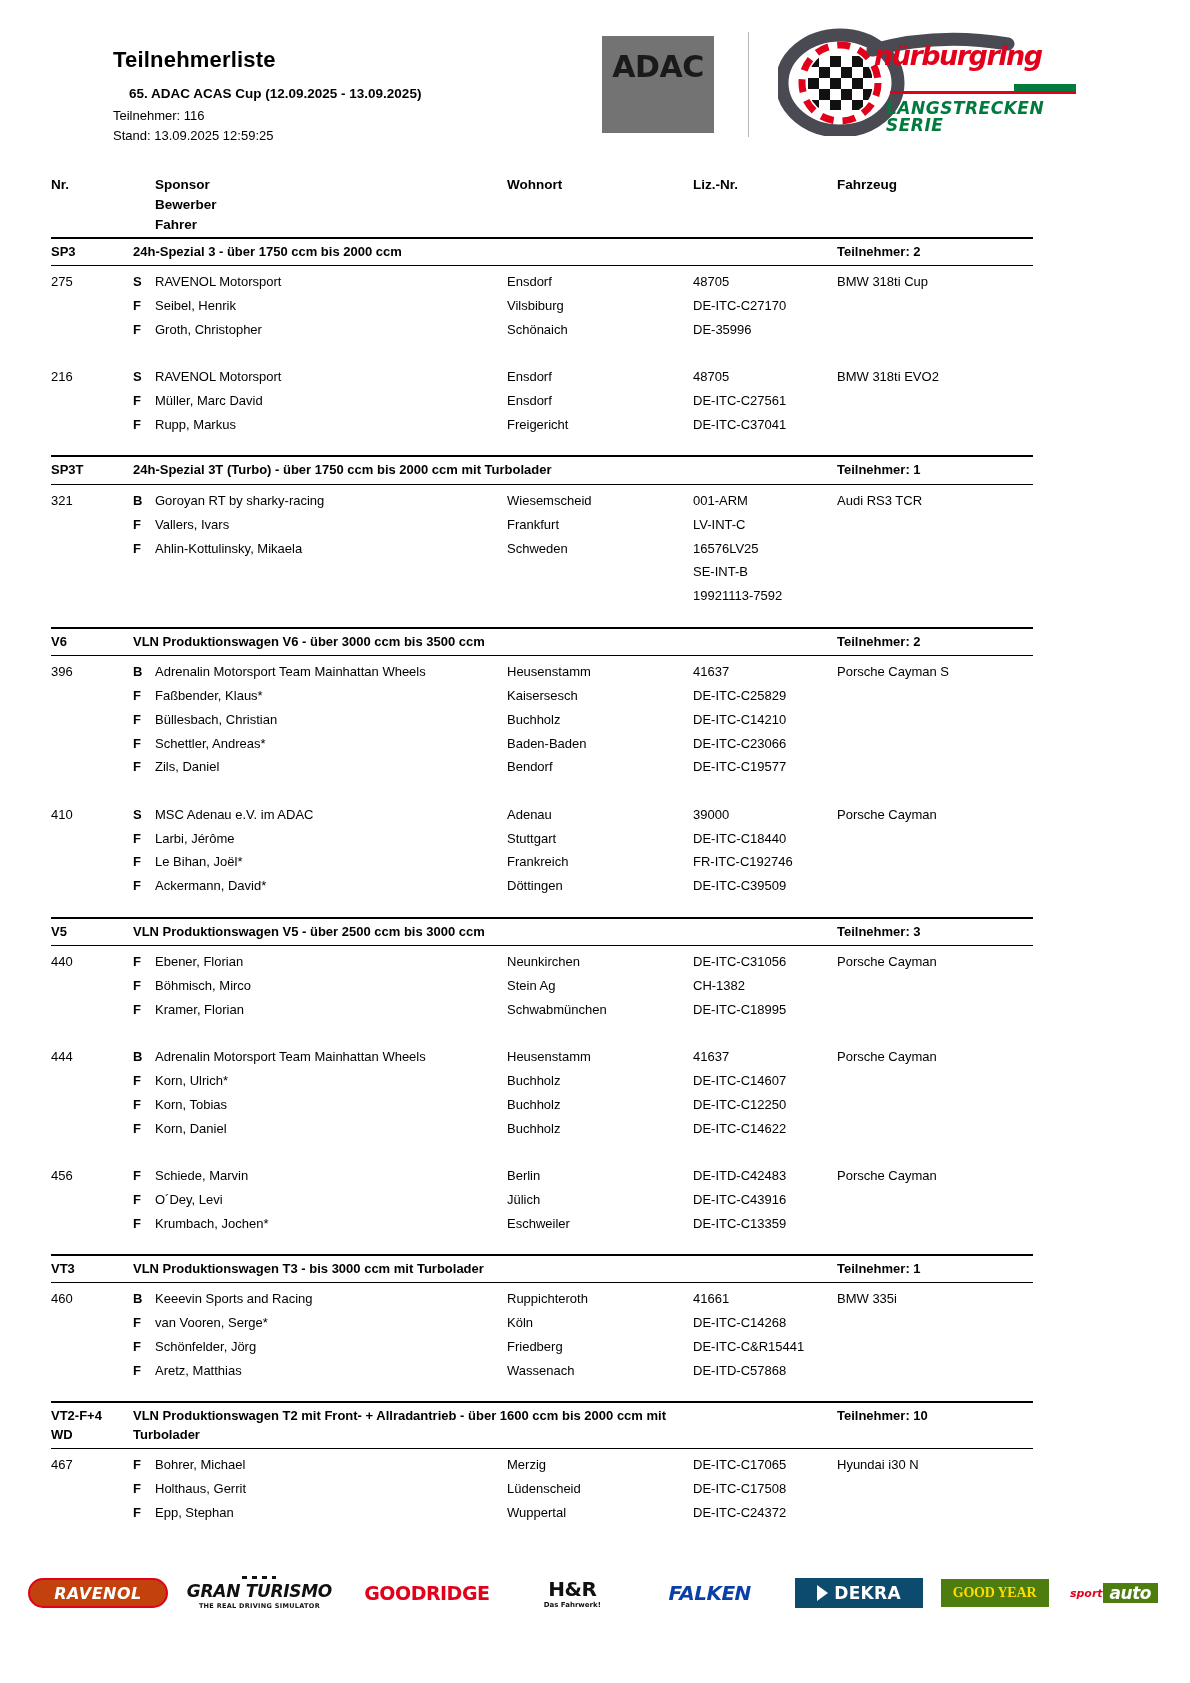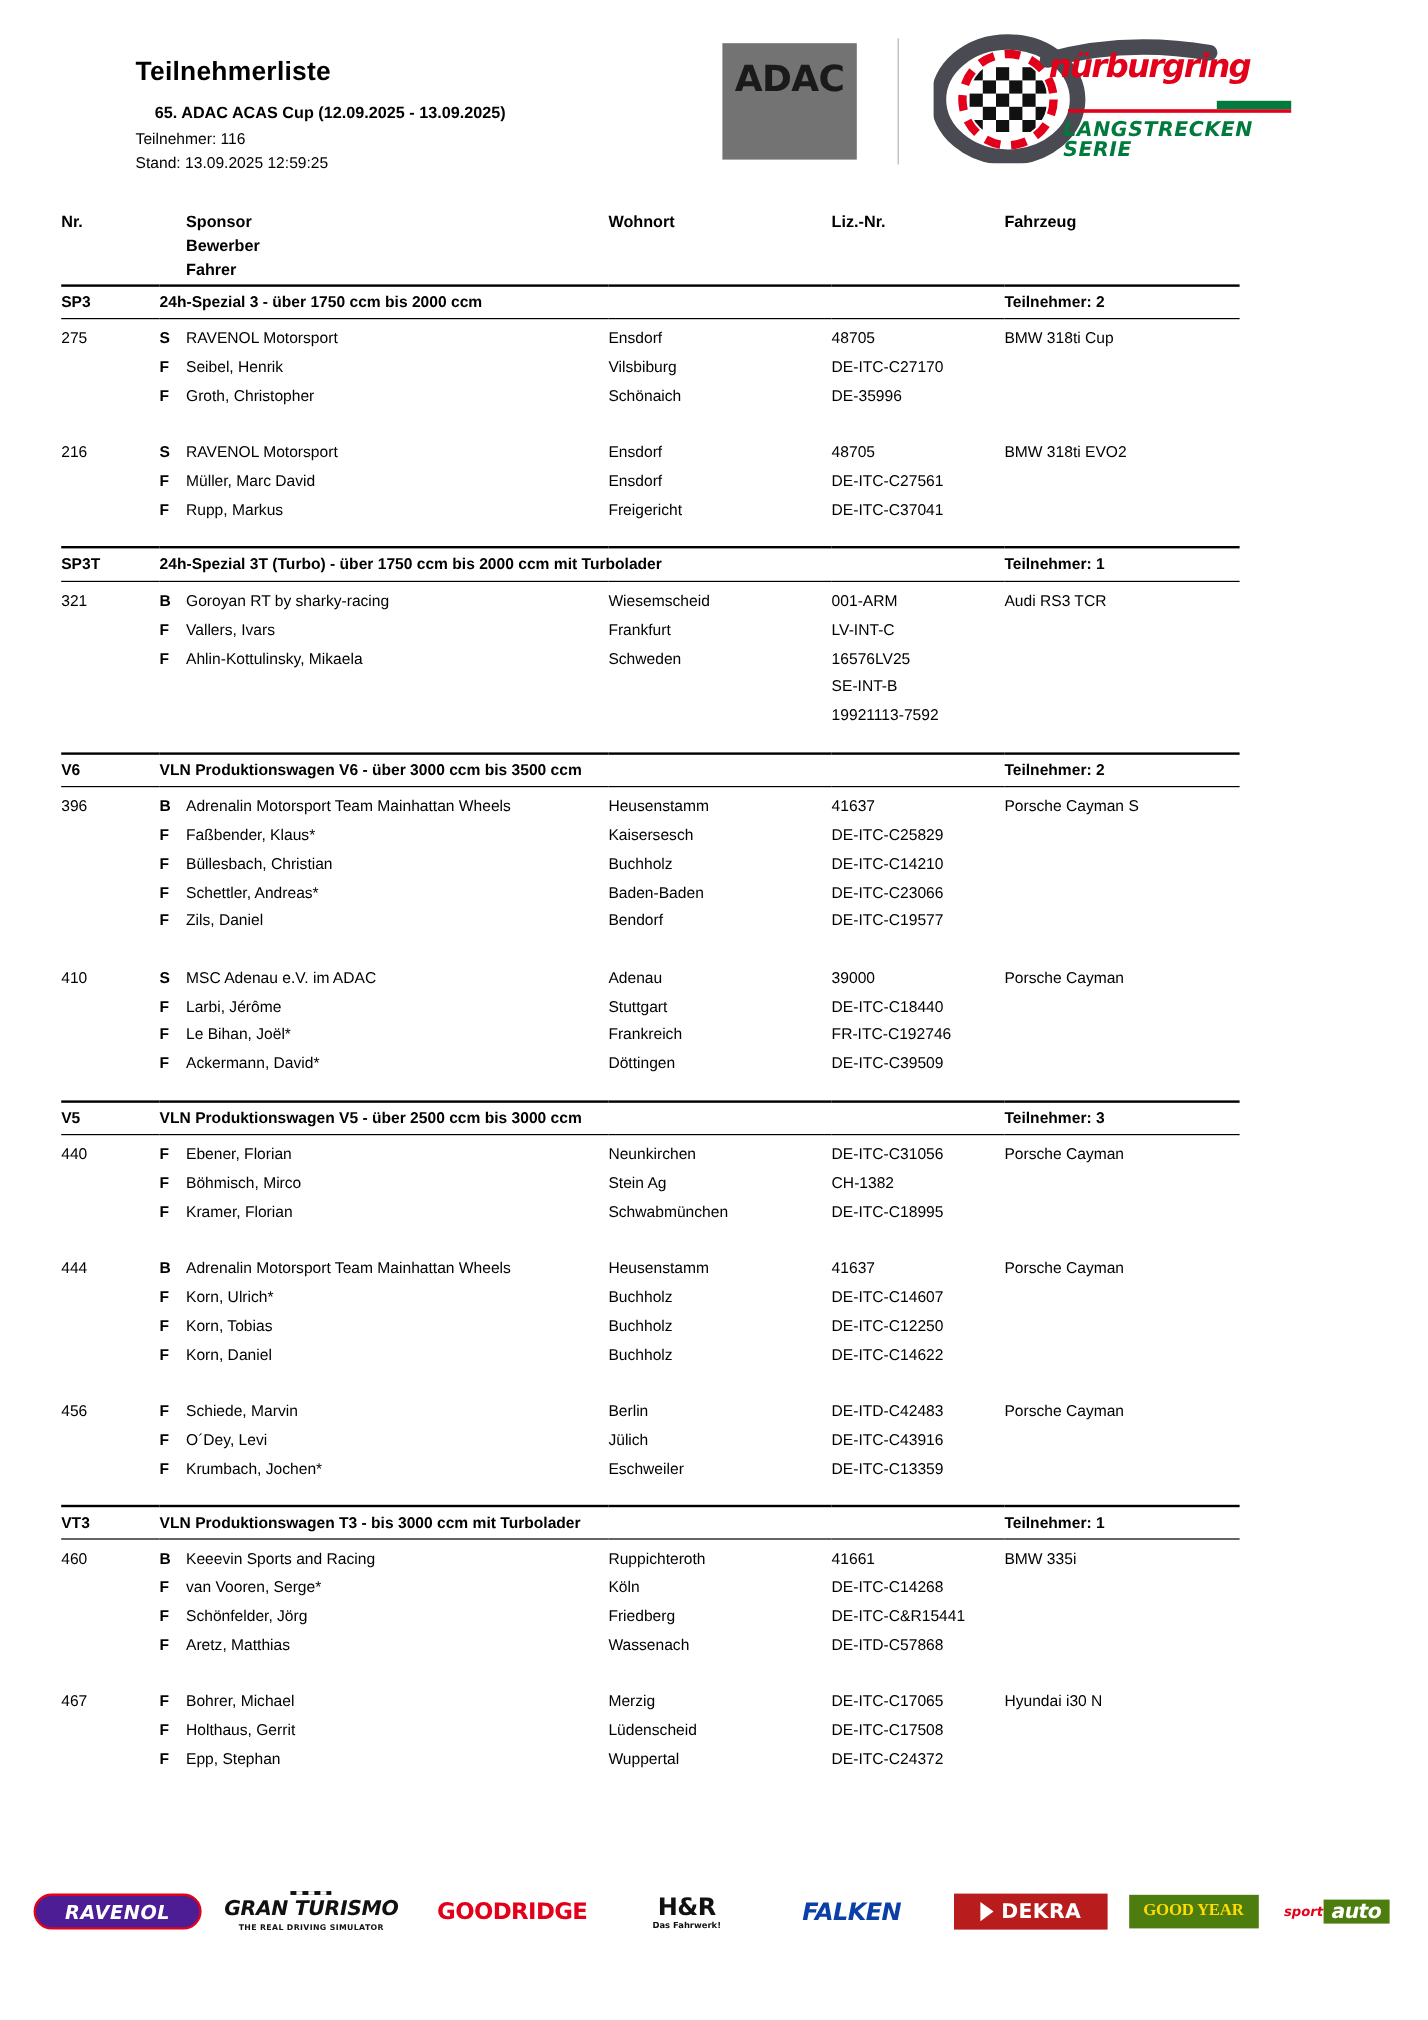--- a/index.html
+++ b/index.html
@@ -180,41 +180,41 @@
     display: flex;
     align-items: center;
     justify-content: center;
     font-family: "DejaVu Sans", sans-serif;
     font-weight: bold;
     font-style: italic;
     font-size: 15px;
     white-space: nowrap;
   }
   .sp-ravenol {
-    background: #4c1d95; color: #fff; width: 140px; height: 30px;
+    background: #c2410c; color: #fff; width: 140px; height: 30px;
     border: 2px solid #E2001A; border-radius: 15px; font-size: 16px;
     letter-spacing: 0.5px;
   }
   .sp-gt { flex-direction: column; width: 148px; color: #111; }
   .sp-gt .gt-main { font-size: 17px; font-weight: bold; font-style: italic; letter-spacing: -0.3px; }
   .sp-gt .gt-sub { font-size: 6.5px; font-style: normal; font-weight: bold; letter-spacing: 0.3px; margin-top: 1px; }
   .sp-gt .gt-flag {
     width: 34px; height: 9px; margin-bottom: 2px;
     background:
       repeating-linear-gradient(90deg,#111 0 5px,#fff 5px 10px),
       #111;
     background-size: 10px 5px;
   }
   .sp-goodridge { width: 152px; font-size: 19px; font-style: normal; letter-spacing: -0.5px; color: #E2001A; }
   .sp-hr { flex-direction: column; width: 104px; }
   .sp-hr .hr-main { font-size: 20px; font-style: normal; font-weight: bold; color: #111; letter-spacing: -0.5px; }
   .sp-hr .hr-sub { font-size: 7px; font-style: normal; font-weight: bold; color: #111; }
   .sp-falken { width: 136px; font-size: 20px; color: #0B3FA8; letter-spacing: -0.5px; }
   .sp-dekra {
-    background: #b91c1c; color: #fff; width: 128px; height: 30px;
+    background: #0c4a6e; color: #fff; width: 128px; height: 30px;
     font-size: 17px; font-style: normal; letter-spacing: 0.3px;
   }
   .sp-dekra .dk-tri {
     width: 0; height: 0; margin-right: 6px;
     border-top: 8px solid transparent; border-bottom: 8px solid transparent;
     border-left: 11px solid #fff;
   }
   .sp-goodyear {
     background: #4d7c0f; color: #FFDD00; width: 108px; height: 28px;
     font-size: 14px; font-style: normal; letter-spacing: -0.2px; font-family: Liberation Serif, serif;
@@ -639,20 +639,31 @@
           <td></td>
           <td class="role">F</td>
           <td>Aretz, Matthias</td>
           <td>Wassenach</td>
           <td class="nowrap">DE-ITD-C57868</td>
           <td class="nowrap"></td>
         </tr>
         <tr class="spacer">
           <td colspan="6"></td>
         </tr>
+        <tr class="grouprow">
+          <td>
+            <div>VT2-F+4</div>
+            <div>WD</div>
+          </td>
+          <td colspan="4">
+            <div>VLN Produktionswagen T2 mit Front- + Allradantrieb - über 1600 ccm bis 2000 ccm mit</div>
+            <div>Turbolader</div>
+          </td>
+          <td class="gp-count">Teilnehmer: 10</td>
+        </tr>
         <tr class="entryrow firstline">
           <td>467</td>
           <td class="role">F</td>
           <td>Bohrer, Michael</td>
           <td>Merzig</td>
           <td class="nowrap">DE-ITC-C17065</td>
           <td class="nowrap">Hyundai i30 N</td>
         </tr>
         <tr class="entryrow">
           <td></td>

